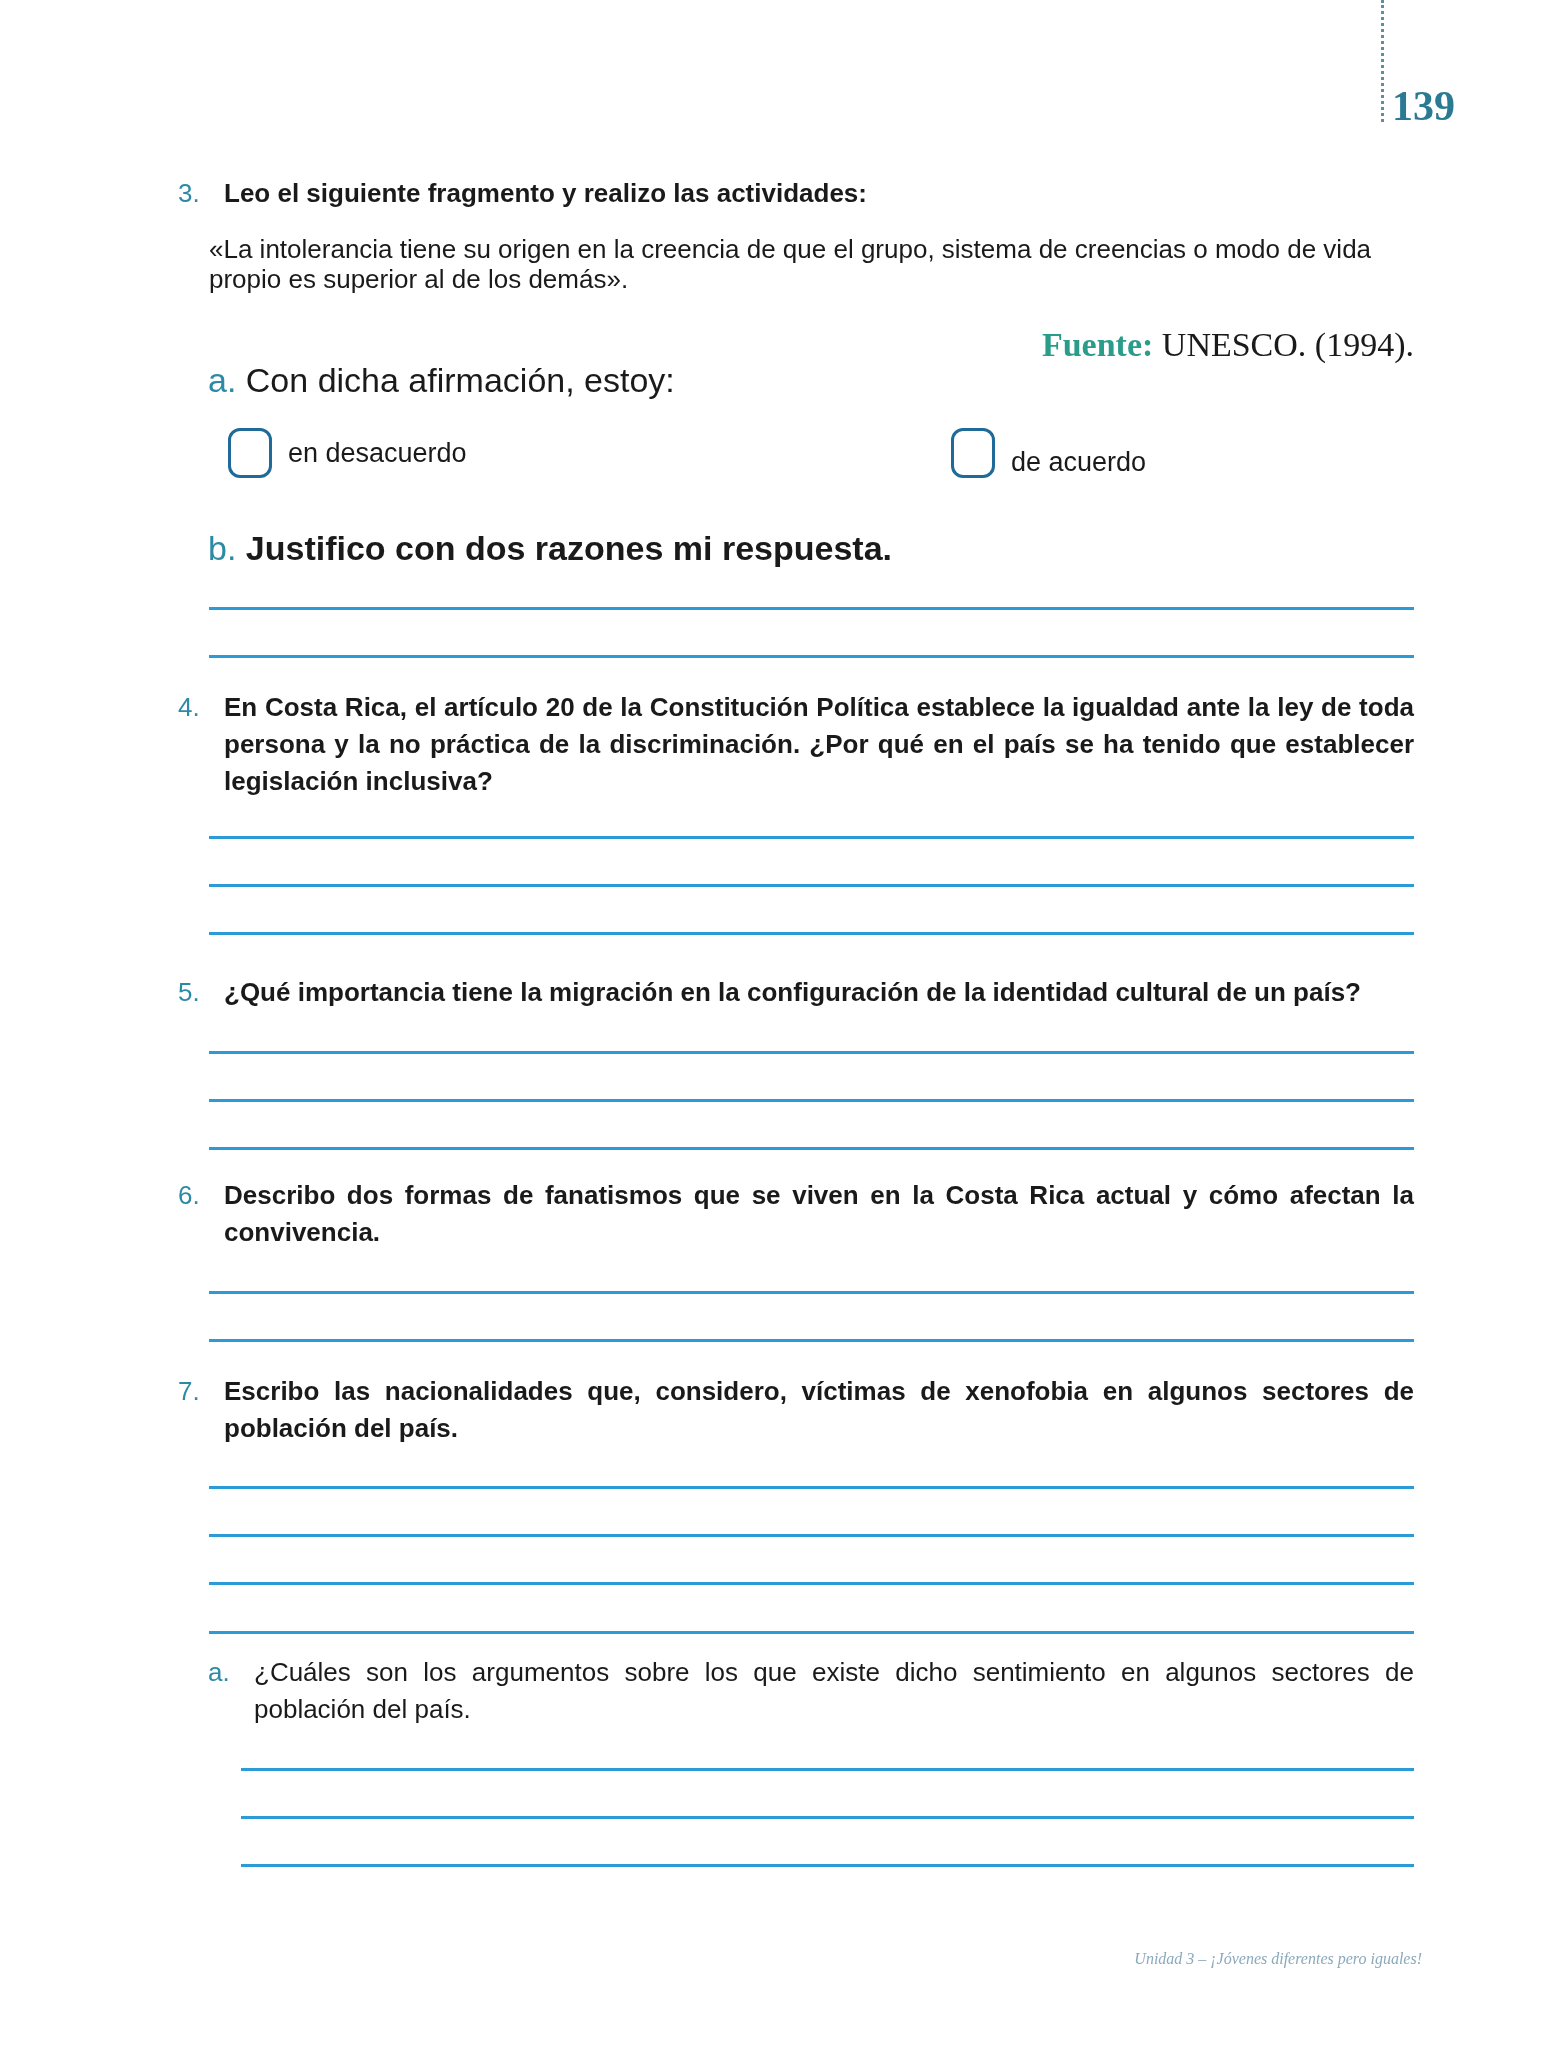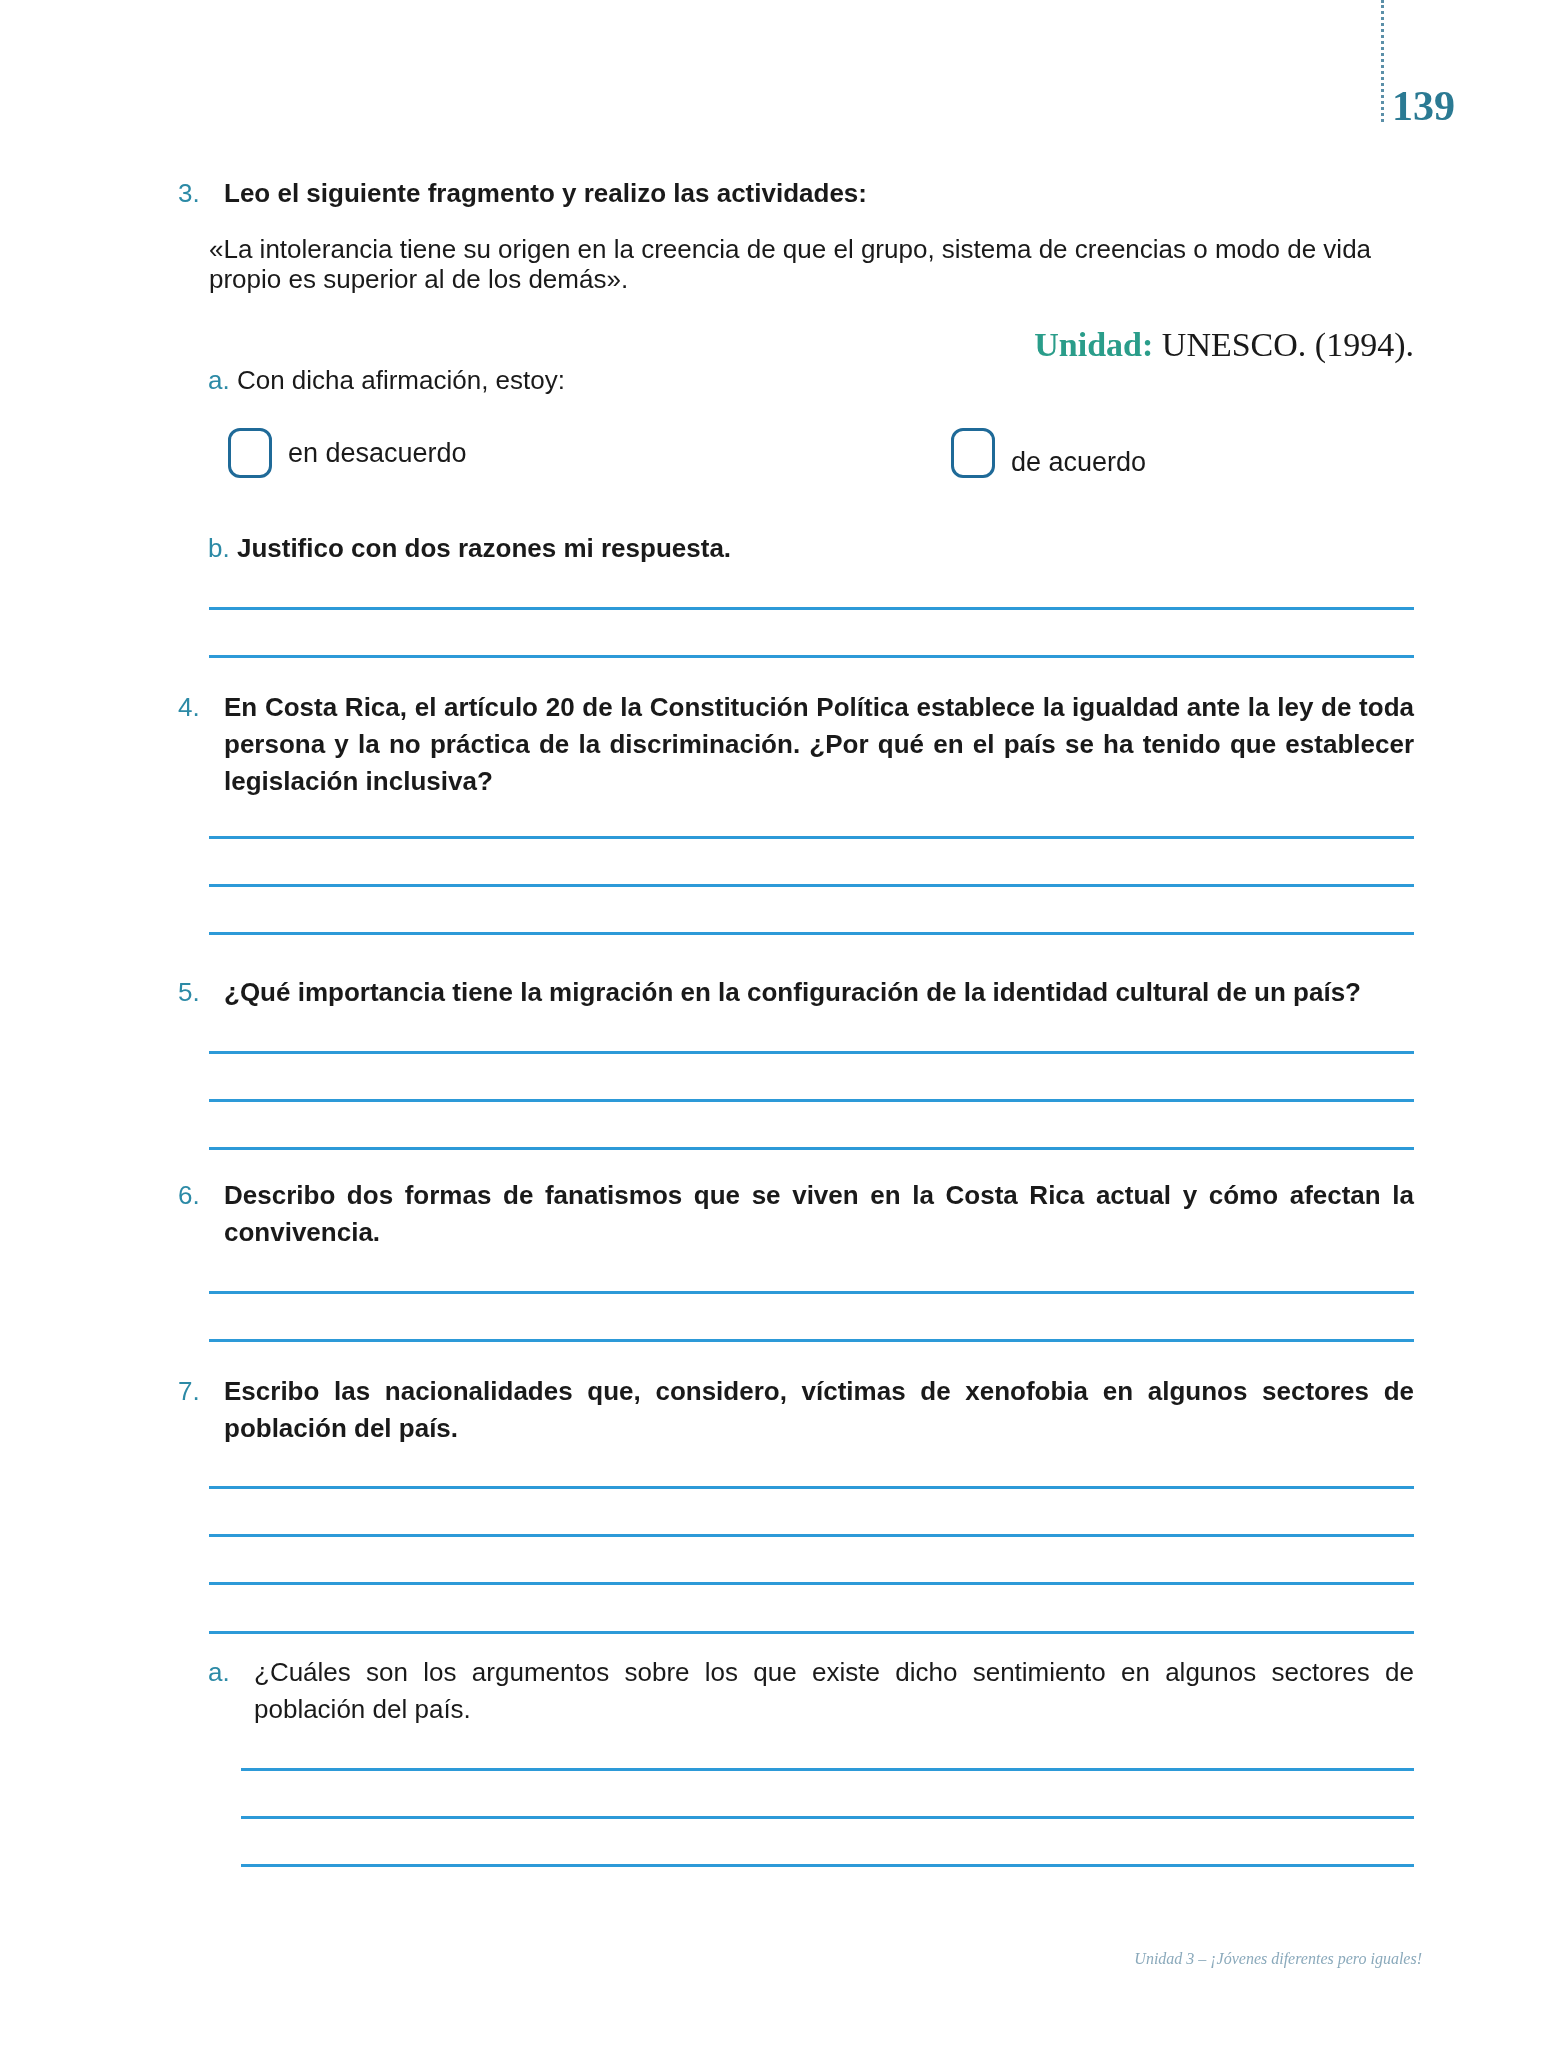--- a/index.html
+++ b/index.html
@@ -8,21 +8,21 @@
   .dots { position: absolute; left: 1381px; top: 0; height: 122px; width: 0;
           border-left: 3px dotted #5b8fa8; }
   .page-num { position: absolute; left: 1392px; top: 82px; font-family: "Liberation Serif", serif;
               font-weight: bold; font-size: 42px; color: #2b7a93; }
   .q { position: absolute; left: 178px; width: 1236px; font-size: 26px; line-height: 37px; font-weight: bold; }
   .q .num { color: #2c8aa6; font-weight: normal; position: absolute; left: 0; }
   .q .txt { display: block; margin-left: 46px; text-align: justify; }
   .quote { position: absolute; left: 209px; width: 1205px; font-size: 26px; line-height: 30px; font-weight: normal; }
   .source { position: absolute; right: 150px; top: 326px; font-family: "Liberation Serif", serif; font-size: 34px; }
   .source .lbl { color: #2a9d8a; font-weight: bold; }
-  .sub { position: absolute; font-size: 26px; line-height: 37px; }
+  .sub { position: absolute; font-size: 34px; line-height: 37px; }
   .sub .let { color: #2c8aa6; }
   .opts { position: absolute; left: 228px; top: 428px; height: 56px; width: 1000px; }
   .opt { position: absolute; top: 0; display: flex; align-items: center; cursor: pointer; }
   .box { width: 44px; height: 50px; border: 3px solid #1f6a98; border-radius: 12px; box-sizing: border-box; margin-right: 16px; }
   .opt span.l { font-size: 27px; }
   .line { position: absolute; height: 3px; background: #2d9ad8; }
   .footer { position: absolute; right: 142px; top: 1950px; font-family: "Liberation Serif", serif;
             font-style: italic; font-size: 16px; color: #8aa9bb; }
 </style>
 </head>
@@ -30,21 +30,21 @@
 
 <div class="dots"></div>
 <div class="page-num">139</div>
 
 <div class="q" style="top:175px;">
   <span class="num">3.</span>
   <span class="txt">Leo el siguiente fragmento y realizo las actividades:</span>
 </div>
 <div class="quote" style="top:234px;">«La intolerancia tiene su origen en la creencia de que el grupo, sistema de creencias o modo de vida propio es superior al de los demás».</div>
 <div class="source">
-  <span class="lbl">Unidad:</span>
+  <span class="lbl">Fuente:</span>
   <span>UNESCO. (1994).</span>
 </div>
 <div class="sub" style="left:208px; top:362px;">
   <span class="let">a.</span>
   <span>Con dicha afirmación, estoy:</span>
 </div>
 <div class="opts">
   <div class="opt" style="left:0;">
     <div class="box"></div>
     <span class="l">en desacuerdo</span>

